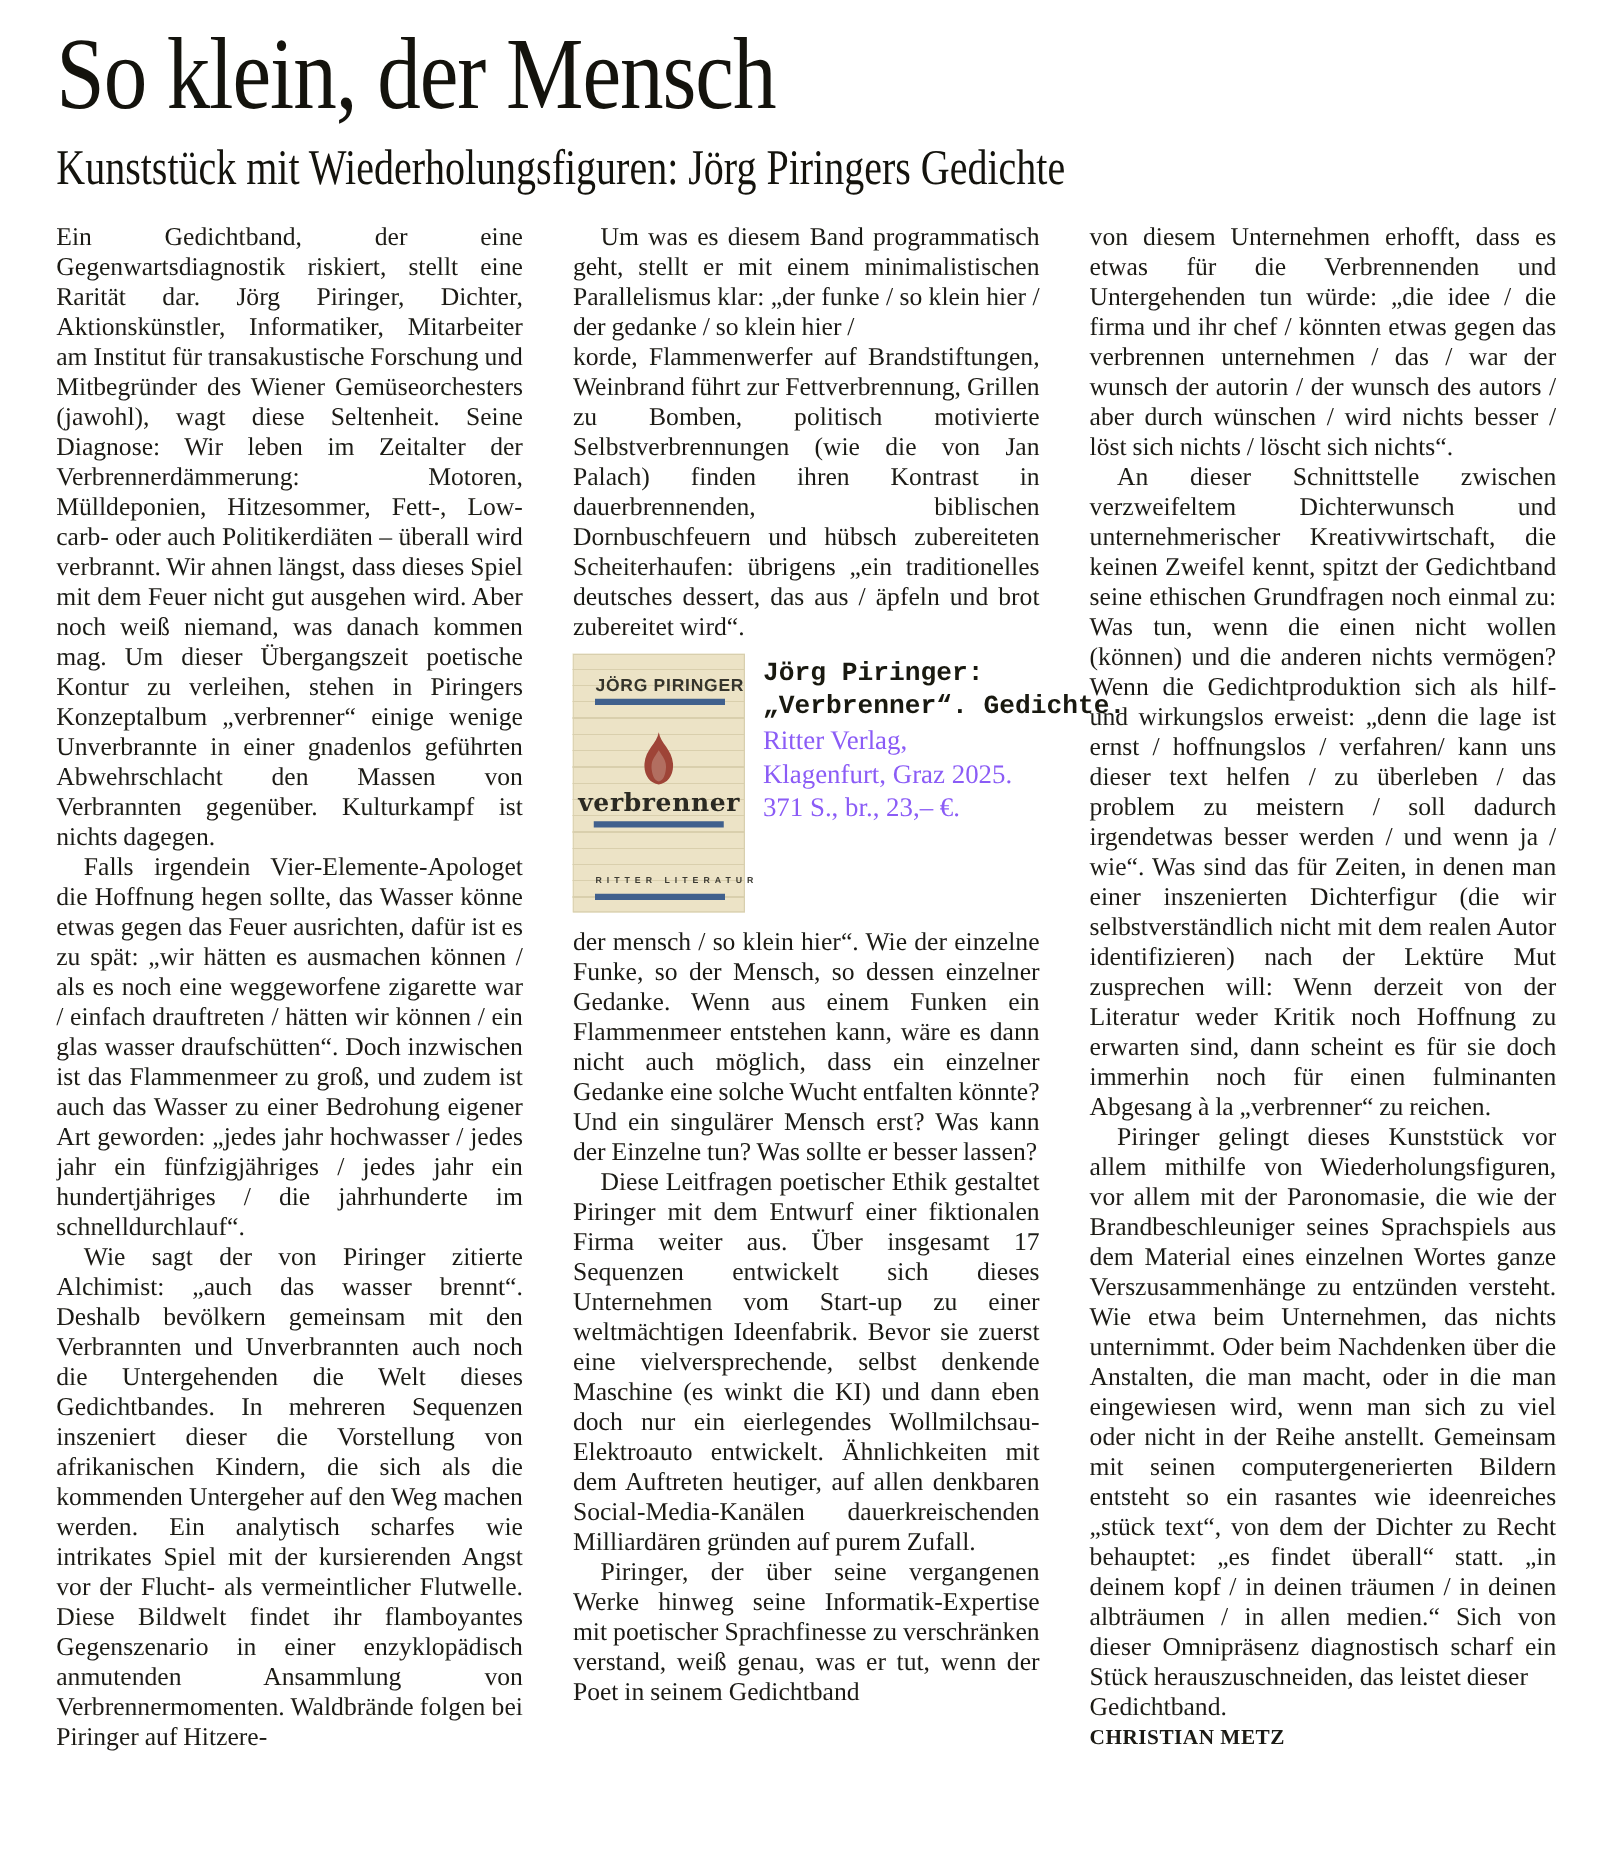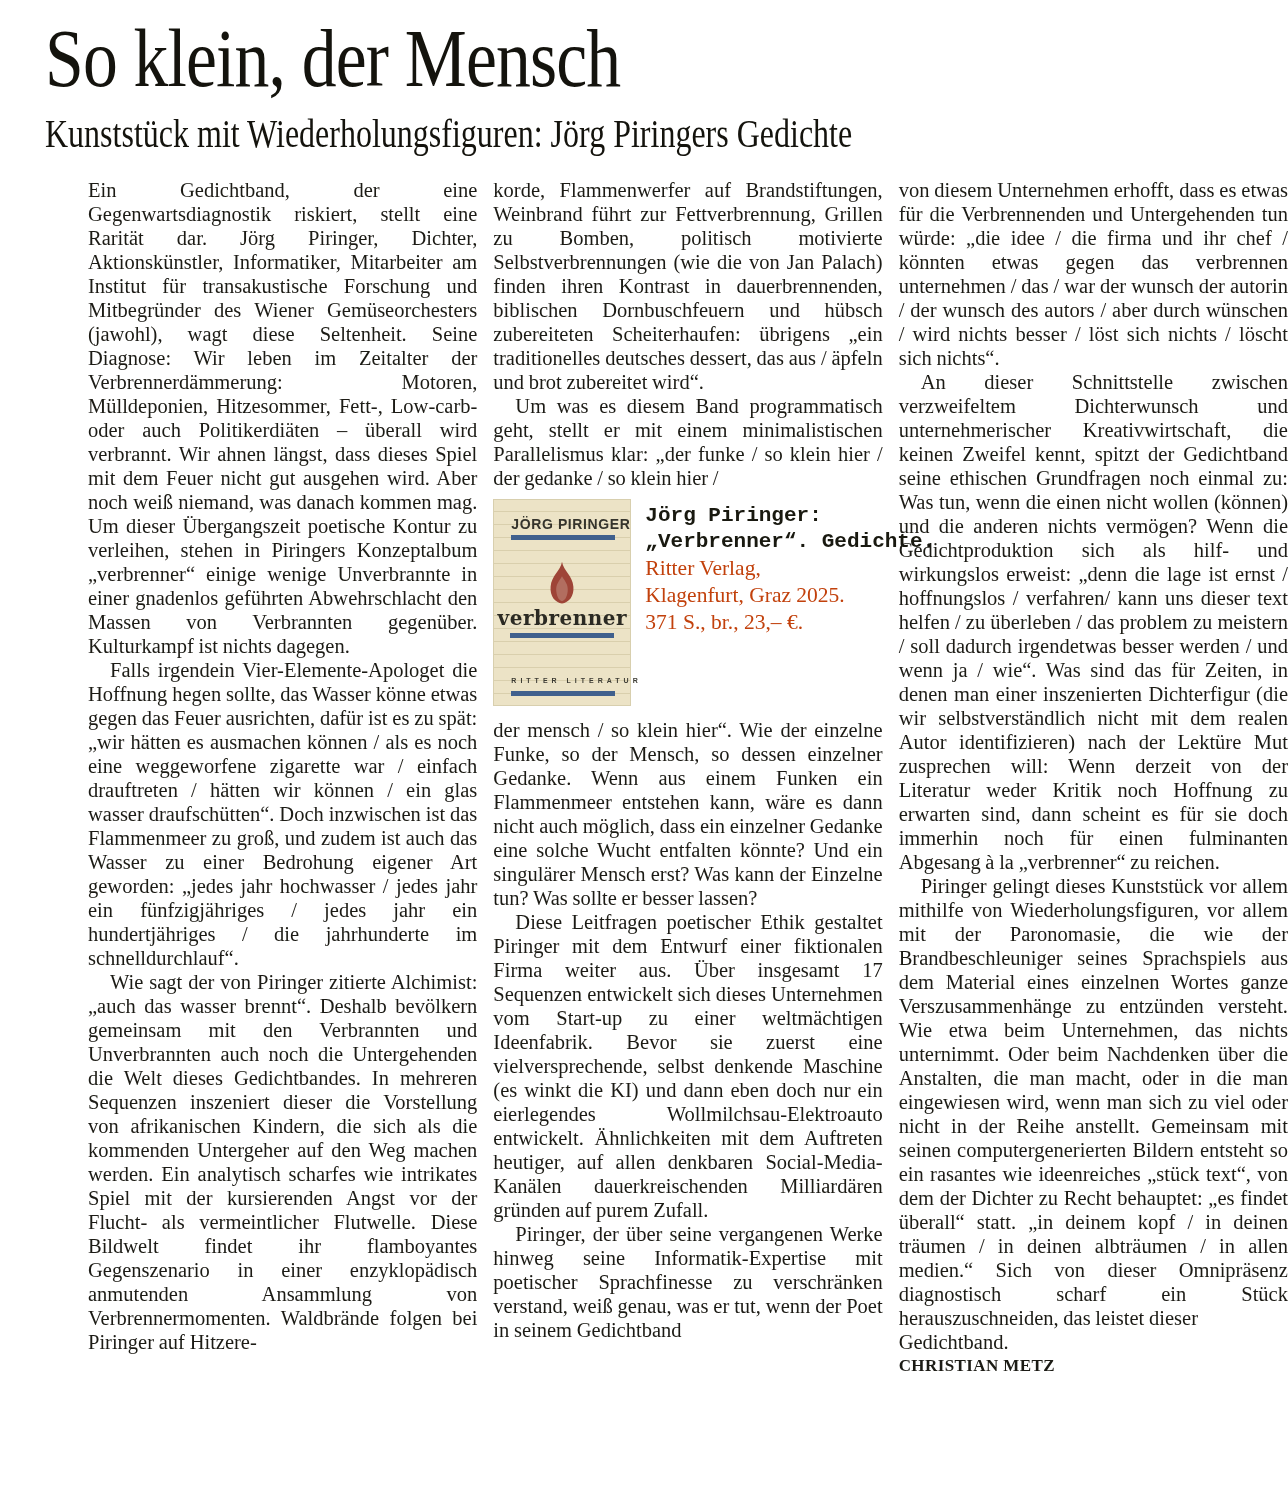--- a/index.html
+++ b/index.html
@@ -26,23 +26,22 @@
     font-size:40px;font-weight:400;line-height:1.1;
     white-space:nowrap;
     transform:scaleX(0.80);transform-origin:left top;
     color:#14130d;margin:0;
   }
 
   
   .columns{
     position:absolute;left:45px;top:178px;
     width:1200px;height:1300px;
-    display:flex;gap:16px;
+    display:flex;gap:40px;
     overflow:hidden;
-    margin-left:43px;
   }
   .col{flex:1 1 0;min-width:0;}
   .para{
     margin:0;
     font-size:20.5px;line-height:24px;
     text-align:justify;
     hyphens:auto;
     word-spacing:-0.02em;
   }
   .para.indent{text-indent:22px;}
@@ -90,21 +89,21 @@
     padding-left:14px;padding-top:4px;
     display:flex;flex-direction:column;
   }
   .cap-bold{
     font-family:Liberation Mono, monospace;
     font-weight:700;font-size:21px;line-height:26px;
     color:#191910;white-space:nowrap;
   }
   .cap-serif{
     font-size:21.5px;line-height:27px;
-    color:#c2410c;white-space:nowrap;
+    color:#8b5cf6;white-space:nowrap;
   }
 
   
   .closing-row{
     display:flex;justify-content:space-between;align-items:baseline;
     font-size:20.5px;line-height:24px;flex-direction:column;
   }
   .byline{
     font-size:17px;letter-spacing:0.4px;font-weight:bold;
   }
@@ -119,22 +118,22 @@
 
   <div class="columns">
 
     <div class="col">
       <p class="para">Ein Gedichtband, der eine Gegenwartsdiagnostik riskiert, stellt eine Rarität dar. Jörg Piringer, Dichter, Aktionskünstler, Informatiker, Mitarbeiter am Institut für transakustische Forschung und Mitbegründer des Wiener Gemüseorchesters (jawohl), wagt diese Seltenheit. Seine Diagnose: Wir leben im Zeitalter der Verbrennerdämmerung: Motoren, Mülldeponien, Hitzesommer, Fett-, Low-carb- oder auch Politikerdiäten – überall wird verbrannt. Wir ahnen längst, dass dieses Spiel mit dem Feuer nicht gut ausgehen wird. Aber noch weiß niemand, was danach kommen mag. Um dieser Übergangszeit poetische Kontur zu verleihen, stehen in Piringers Konzeptalbum „verbrenner“ einige wenige Unverbrannte in einer gnadenlos geführten Abwehrschlacht den Massen von Verbrannten gegenüber. Kulturkampf ist nichts dagegen.</p>
       <p class="para indent">Falls irgendein Vier-Elemente-Apologet die Hoffnung hegen sollte, das Wasser könne etwas gegen das Feuer ausrichten, dafür ist es zu spät: „wir hätten es ausmachen können / als es noch eine weggeworfene zigarette war / einfach drauftreten / hätten wir können / ein glas wasser draufschütten“. Doch inzwischen ist das Flammenmeer zu groß, und zudem ist auch das Wasser zu einer Bedrohung eigener Art geworden: „jedes jahr hochwasser / jedes jahr ein fünfzigjähriges / jedes jahr ein hundertjähriges / die jahrhunderte im schnelldurchlauf“.</p>
       <p class="para indent">Wie sagt der von Piringer zitierte Alchimist: „auch das wasser brennt“. Deshalb bevölkern gemeinsam mit den Verbrannten und Unverbrannten auch noch die Untergehenden die Welt dieses Gedichtbandes. In mehreren Sequenzen inszeniert dieser die Vorstellung von afrikanischen Kindern, die sich als die kommenden Untergeher auf den Weg machen werden. Ein analytisch scharfes wie intrikates Spiel mit der kursierenden Angst vor der Flucht- als vermeintlicher Flutwelle. Diese Bildwelt findet ihr flamboyantes Gegenszenario in einer enzyklopädisch anmutenden Ansammlung von Verbrennermomenten. Waldbrände folgen bei Piringer auf Hitzere-</p>
     </div>
 
     <div class="col">
+      <p class="para indent">Um was es diesem Band programmatisch geht, stellt er mit einem minimalistischen Parallelismus klar: „der funke / so klein hier / der gedanke / so klein hier /</p>
       <p class="para">korde, Flammenwerfer auf Brandstiftungen, Weinbrand führt zur Fettverbrennung, Grillen zu Bomben, politisch motivierte Selbstverbrennungen (wie die von Jan Palach) finden ihren Kontrast in dauerbrennenden, biblischen Dornbuschfeuern und hübsch zubereiteten Scheiterhaufen: übrigens „ein traditionelles deutsches dessert, das aus / äpfeln und brot zubereitet wird“.</p>
-      <p class="para indent">Um was es diesem Band programmatisch geht, stellt er mit einem minimalistischen Parallelismus klar: „der funke / so klein hier / der gedanke / so klein hier /</p>
 
       <div class="figure">
         <div class="book-cover">
           <div class="cover-author">JÖRG PIRINGER</div>
           <div class="cover-bar b1"></div>
           <div class="flame-wrap">
             <svg width="38" height="46" viewBox="0 0 100 120" aria-hidden="true">
               <path d="M50 4 C54 28 78 40 80 70 C82 95 68 112 50 114 C32 112 18 95 20 70 C22 40 46 28 50 4 Z" fill="#9e4437"></path>
               <path d="M50 42 C58 56 67 63 65 82 C63 98 58 106 50 108 C42 106 37 98 35 82 C33 63 42 56 50 42 Z" fill="#c08a7c" opacity="0.6"></path>
             </svg>

